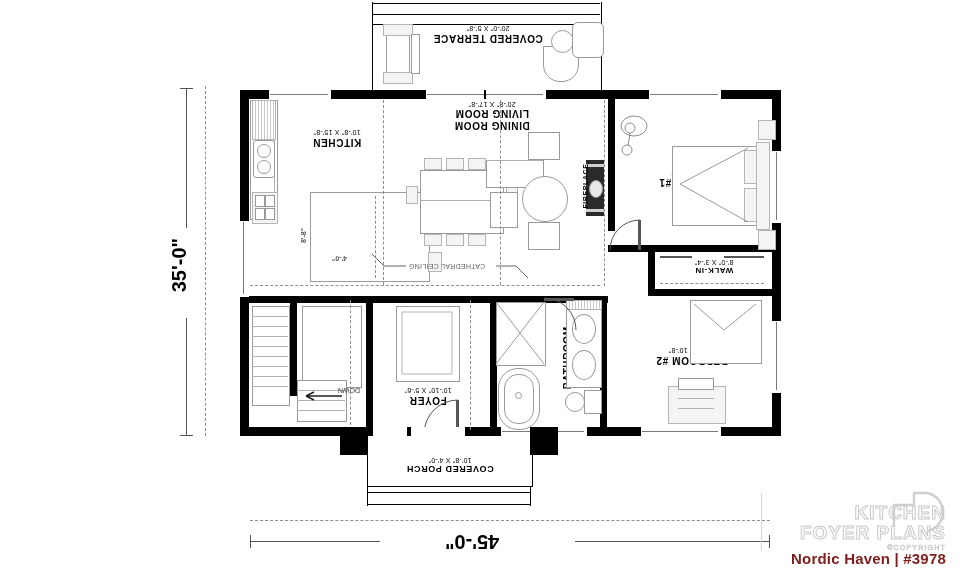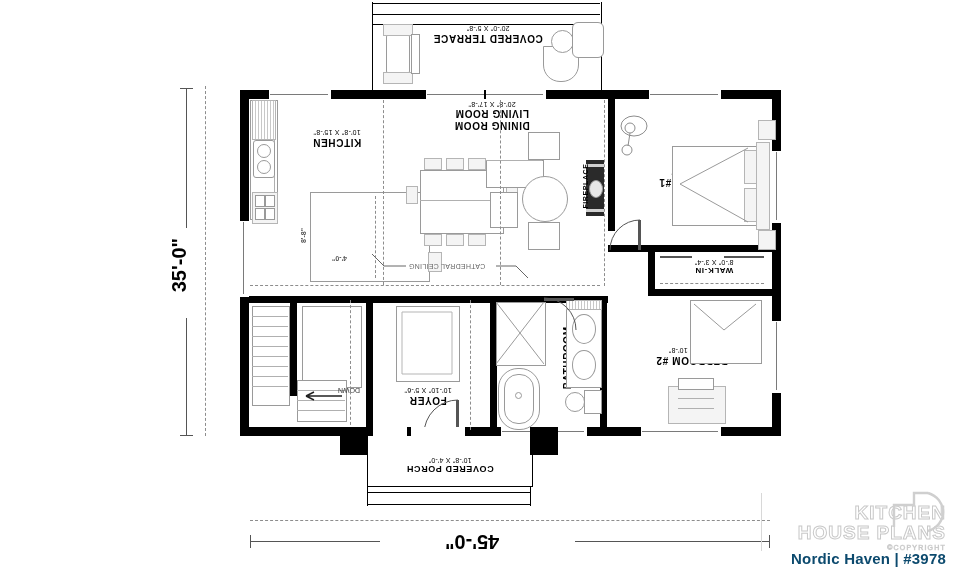--- a/index.html
+++ b/index.html
@@ -32,21 +32,21 @@
   .vdash{position:absolute;width:0;border-left:1px dashed #8d8d8d;}
   .hdash{position:absolute;height:0;border-top:1px dashed #8d8d8d;}
 
   
   #brand{position:absolute;right:14px;bottom:18px;text-align:right;}
   .brandline{font-weight:bold;letter-spacing:1px;color:#fff;
              -webkit-text-stroke:1px #c9c9c9;font-size:19px;line-height:1.05;}
   .brandcopy{font-size:7px;letter-spacing:1.2px;color:#fff;
              -webkit-text-stroke:.6px #c9c9c9;margin-top:1px;}
   #plantitle{position:absolute;right:14px;bottom:2px;font-size:15px;
-             font-weight:bold;color:#0c4a6e;letter-spacing:.2px;}
+             font-weight:bold;color:#7f1d1d;letter-spacing:.2px;}
   #brandrule{position:absolute;right:198px;bottom:18px;width:1px;height:58px;
              background:#d8d8d8;}
 </style>
 </head>
 <body>
 
 <div id="plan">
 
   <div class="dimline" style="left:186px;top:88px;width:1px;height:140px;"></div>
   <div class="dimline" style="left:186px;top:318px;width:1px;height:118px;"></div>
@@ -356,21 +356,21 @@
   <div class="thin" style="left:367px;top:504px;width:164px;height:1px;"></div>
   <div class="thin" style="left:367px;top:486px;width:1px;height:20px;"></div>
   <div class="thin" style="left:530px;top:486px;width:1px;height:20px;"></div>
 
   <div class="wall" style="left:340px;top:427px;width:28px;height:28px;"></div>
   <div class="wall" style="left:530px;top:427px;width:28px;height:28px;"></div>
 
   <div id="brandrule"></div>
   <div id="brand">
     <div class="brandline">KITCHEN</div>
-    <div class="brandline">HOUSE PLANS</div>
+    <div class="brandline">FOYER PLANS</div>
     <div class="brandcopy">©COPYRIGHT</div>
   </div>
   <svg class="abs" style="right:14px;bottom:36px;width:58px;height:46px;" viewBox="0 0 58 46">
     <path d="M6 40 L6 18 L26 18 L26 6 L40 6" stroke="#cfcfcf" stroke-width="2.4" fill="none"></path>
     <path d="M40 6 A22 20 0 0 1 40 44" stroke="#cfcfcf" stroke-width="2.4" fill="none"></path>
   </svg>
   <div id="plantitle">Nordic Haven | #3978</div>
 
 </div>
 

